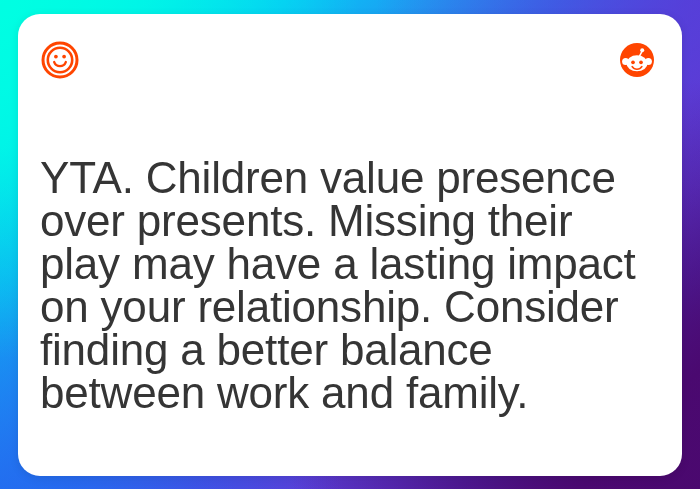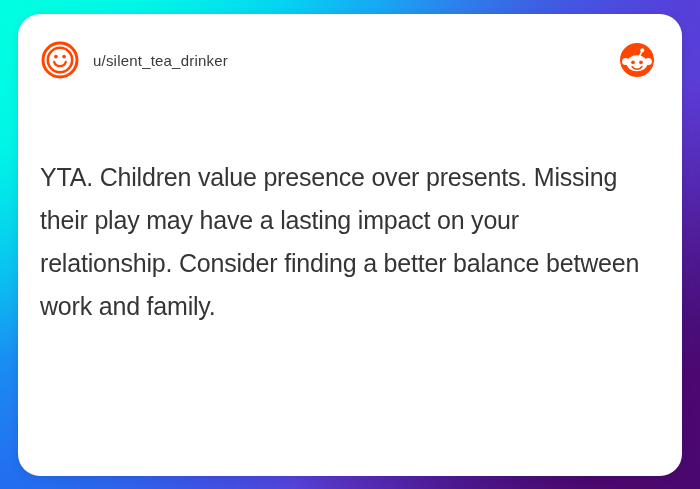--- a/index.html
+++ b/index.html
@@ -97,21 +97,21 @@
     flex: 0 0 34px;
     display: block;
   }
 
   
   .card-body {
     position: absolute;
     left: 22px;
     top: 142px;
     right: 26px;
-    font-size: 25px;
+    font-size: 44px;
     line-height: 43px;
     color: #353535;
     letter-spacing: -0.2px;
     font-family: "Liberation Sans", sans-serif;
     font-weight: 400;
     white-space: pre-wrap;
     word-break: normal;
   }
 </style>
 </head>
@@ -126,21 +126,20 @@
       <div class="author-block">
         <span class="avatar-icon">
           <svg viewBox="0 0 40 40" width="40" height="40" aria-hidden="true">
             <circle cx="20" cy="20" r="17" fill="none" stroke="#FF4500" stroke-width="3"></circle>
             <circle cx="20" cy="20" r="12.2" fill="none" stroke="#FF4500" stroke-width="2.6"></circle>
             <circle cx="15.9" cy="16.6" r="1.85" fill="#FF4500"></circle>
             <circle cx="24.1" cy="16.6" r="1.85" fill="#FF4500"></circle>
             <path d="M14.2 22.1 A6.2 6.2 0 0 0 25.8 22.1" fill="none" stroke="#FF4500" stroke-width="2.4" stroke-linecap="round"></path>
           </svg>
         </span>
-        <span class="author-name">u/silent_tea_drinker</span>
       </div>
 
       <div class="header-spacer"></div>
 
       <span class="brand-logo">
         <svg viewBox="0 0 34 34" width="34" height="34" aria-hidden="true">
           <circle cx="17" cy="17" r="17" fill="#FF4500"></circle>
 
           <circle cx="22.2" cy="7.3" r="2.0" fill="#FFFFFF"></circle>
           <path d="M22.0 8.4 L19.4 13.3" stroke="#FFFFFF" stroke-width="1.5" stroke-linecap="round" fill="none"></path>

